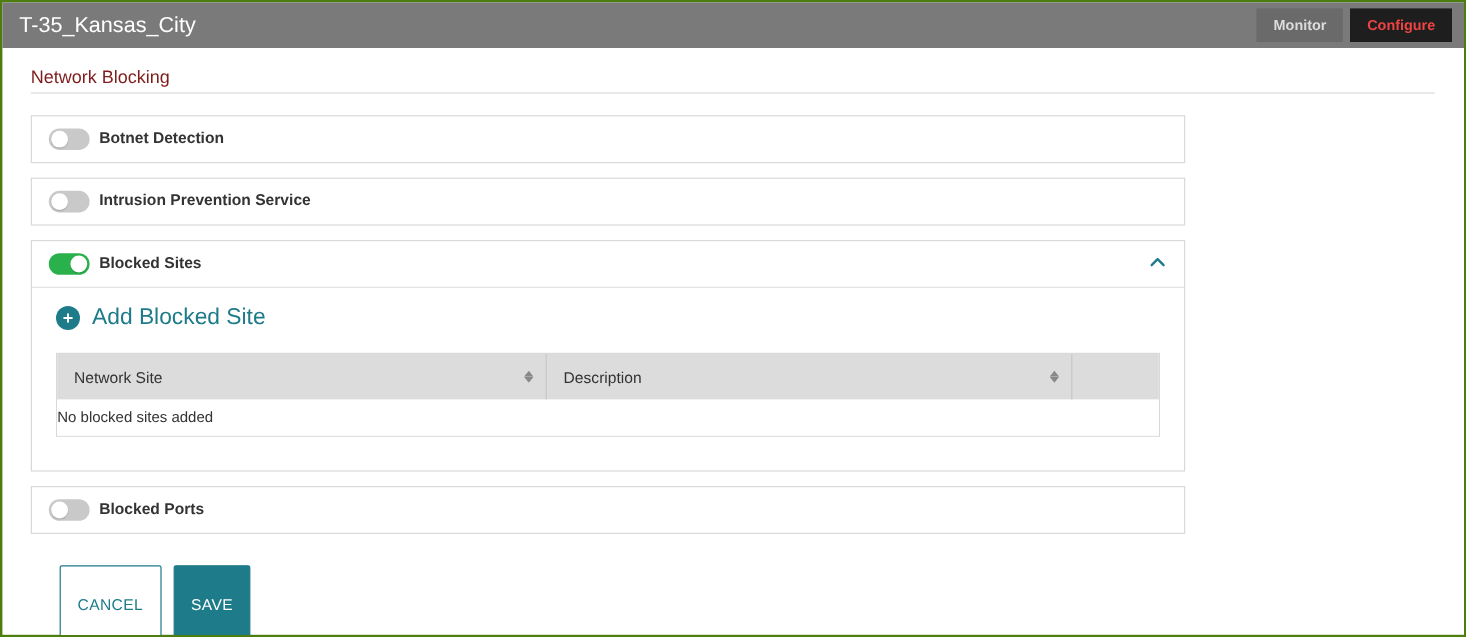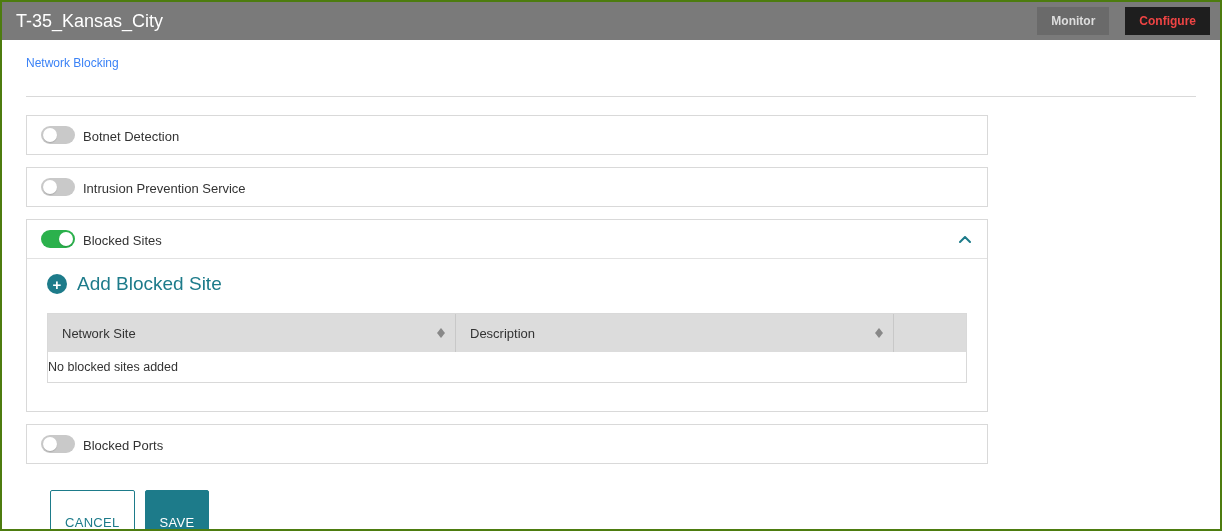--- a/index.html
+++ b/index.html
@@ -25,60 +25,61 @@
     align-items: center;
     padding: 0 10px 0 14px;
     justify-content: space-between;
   }
   .titlebar-title {
     font-size: 18px;
     font-weight: 400;
   }
   .tab-buttons {
     display: flex;
-    gap: 16px;
+    gap: 6px;
   }
   .tab-btn {
     padding: 7px 14px;
     font-size: 12px;
     font-weight: 600;
     color: #ddd;
     cursor: pointer;
     border: none;
   }
   .tab-btn.monitor { background: #6a6a6a; }
   .tab-btn.configure { background: #1e1e1e; color: #ef4444; }
 
   .content {
     flex: 1;
     padding: 16px 24px 10px 24px;
     overflow: auto;
   }
   .section-title {
-    font-size: 12px;
+    font-size: 15px;
     font-weight: 400;
-    color: #3b82f6;
-    padding-bottom: 26px;
+    color: #7f1d1d;
+    padding-bottom: 4px;
     border-bottom: 1px solid #d9d9d9;
     margin-bottom: 18px;
   }
 
   .panel-list { width: 962px; }
 
   .panel {
     border: 1px solid #d9d9d9;
     background: #fff;
     margin-bottom: 12px;
   }
   .panel-header {
     display: flex;
-    align-items: flex-end;
+    align-items: flex-start;
     padding: 10px 14px;
     gap: 8px;
     cursor: pointer;
+    font-weight: bold;
   }
   .panel-header .label {
     font-size: 13px;
     color: #333;
   }
   .spacer { flex: 1; }
 
   
   .toggle {
     width: 34px;

